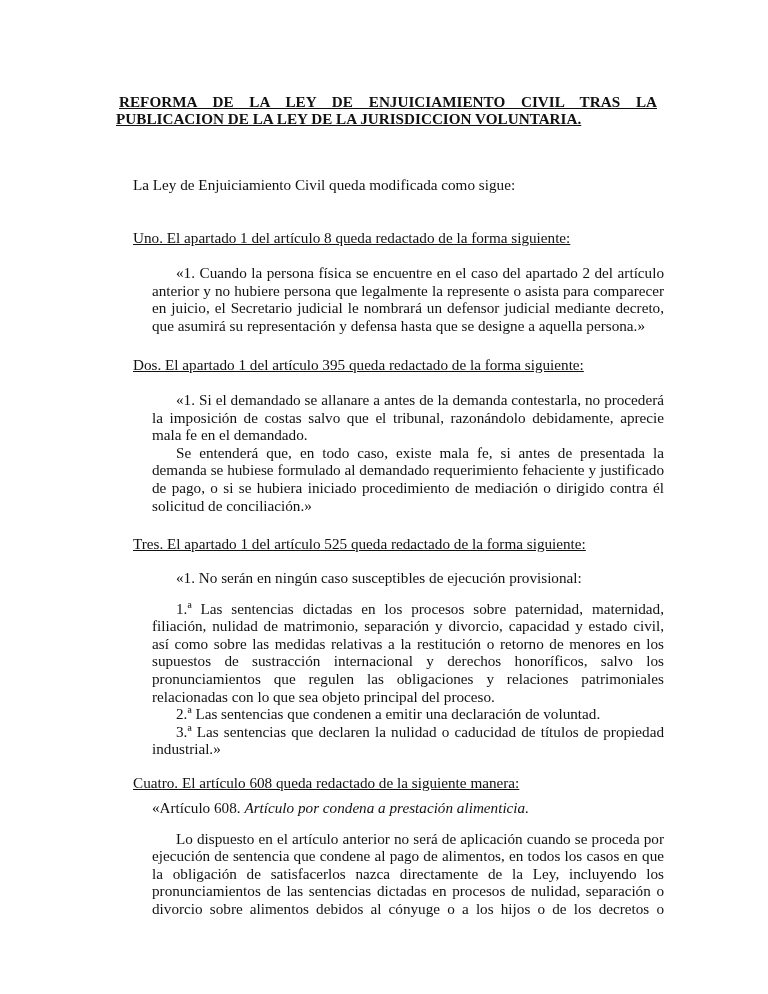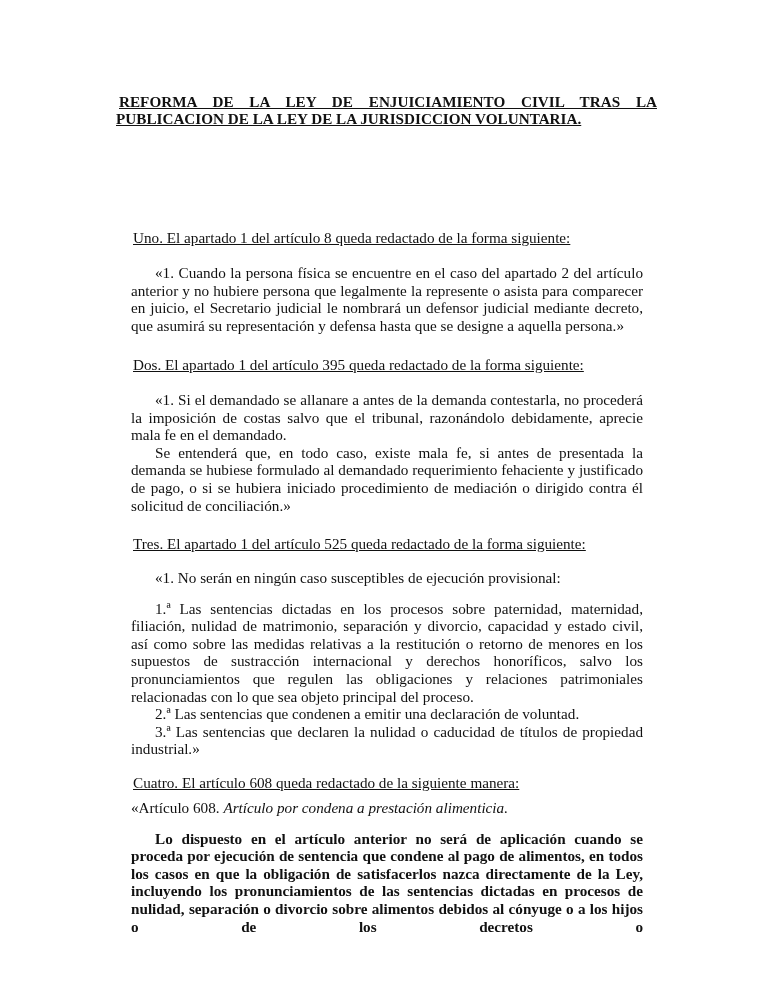--- a/index.html
+++ b/index.html
@@ -11,36 +11,37 @@
   .page { position: absolute; left: 0; top: 0; width: 768px; height: 804px; }
   .title {
     position: absolute; left: 116px; top: 93px; width: 541px;
     font-weight: bold; text-decoration: underline; text-align: justify;
     line-height: 17px;
   }
   .title .l1 { display: block; text-indent: 0; text-align: justify; text-align-last: justify; padding-left: 3px; }
   .title .l2 { display: block; }
   .blk { position: absolute; left: 133px; width: 524px; text-align: justify; }
   .heading { font-weight: normal; text-decoration: underline; }
-  .quote { position: absolute; left: 131px; width: 512px; text-align: justify; }
+  .quote { position: absolute; left: 152px; width: 512px; text-align: justify; }
   .quote p { margin: 0; text-indent: 24px; }
   .quote p.noind { text-indent: 0; }
-  .jl { text-align-last: justify; font-weight: bold; }
+  .jl { text-align-last: justify; }
   em { font-style: italic; }
 </style>
 </head>
 <body>
 
 <div class="page">
 
   <div class="title">
     <span class="l1">REFORMA DE LA LEY DE ENJUICIAMIENTO CIVIL TRAS LA</span>
     <span class="l2">PUBLICACION DE LA LEY DE LA JURISDICCION VOLUNTARIA.</span>
   </div>
 
+  <div class="blk" style="top:176px;">La Ley de Enjuiciamiento Civil queda modificada como sigue:</div>
 
   <div class="blk heading" style="top:229px;">Uno. El apartado 1 del artículo 8 queda redactado de la forma siguiente:</div>
   <div class="quote" style="top:264px;">
     <p>«1. Cuando la persona física se encuentre en el caso del apartado 2 del artículo anterior y no hubiere persona que legalmente la represente o asista para comparecer en juicio, el Secretario judicial le nombrará un defensor judicial mediante decreto, que asumirá su representación y defensa hasta que se designe a aquella persona.»</p>
   </div>
 
   <div class="blk heading" style="top:356px;">Dos. El apartado 1 del artículo 395 queda redactado de la forma siguiente:</div>
   <div class="quote" style="top:391px;">
     <p>«1. Si el demandado se allanare a antes de la demanda contestarla, no procederá la imposición de costas salvo que el tribunal, razonándolo debidamente, aprecie mala fe en el demandado.</p>
     <p>Se entenderá que, en todo caso, existe mala fe, si antes de presentada la demanda se hubiese formulado al demandado requerimiento fehaciente y justificado de pago, o si se hubiera iniciado procedimiento de mediación o dirigido contra él solicitud de conciliación.»</p>

